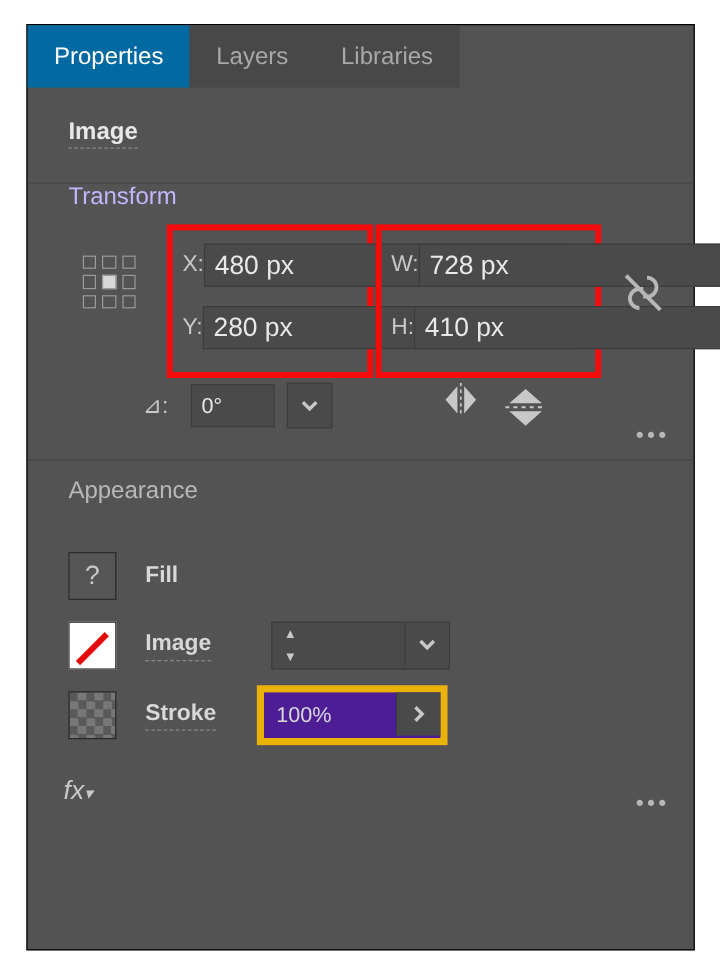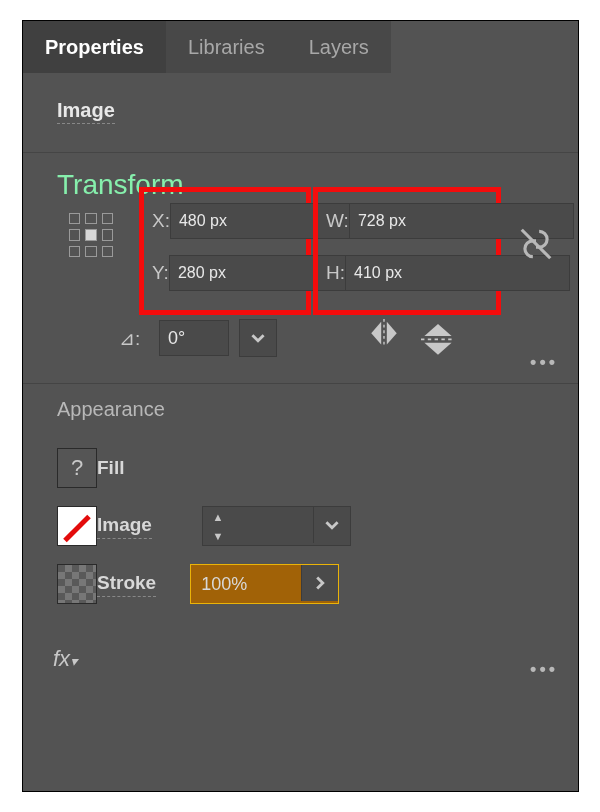--- a/index.html
+++ b/index.html
@@ -1,67 +1,67 @@
 <!DOCTYPE html>
 <html><head>
 <meta charset="utf-8">
 <style>
 html,body{margin:0;padding:0;background:#fff;width:600px;height:812px;overflow:hidden;font-family:"Segoe UI",Arial,sans-serif;color:#d8d8d8}
 .panel{position:absolute;left:22px;top:20px;width:555px;height:770px;background:#535353;border:1px solid #000}
 .tabs{display:flex;height:52px}
 .tab{height:52px;line-height:52px;padding:0 22px;font-size:20px;color:#c8c8c8;cursor:pointer}
-.tab.active{background:#404040;color:#fff;font-weight:700}
+.tab.active{background:#0369a1;color:#fff;font-weight:400}
 .tab.inactive{background:#484848;color:#a8a8a8}
 .object-wrap{padding:26px 0 18px 34px}
 .transform-area{position:relative;height:230px;border-bottom:1px solid #444;margin-top:0}
-.transform-title{position:absolute;left:34px;top:16px;font-size:28px;color:#86efac}
+.transform-title{position:absolute;left:34px;top:0;font-size:20px;color:#c4b5fd}
 .refpoint{position:absolute;left:46px;top:60px;width:44px;height:44px;display:grid;grid-template:repeat(3,1fr)/repeat(3,1fr);gap:5px}
 .refpoint div{border:1px solid #9a9a9a;background:transparent}
 .refpoint div.sel{background:#d8d8d8}
 .xy-box{position:absolute;left:116px;top:34px;width:162px;height:118px;border:5px solid #f40c0c}
 .wh-box{position:absolute;left:290px;top:34px;width:178px;height:118px;border:5px solid #f40c0c}
 .field-row{display:flex;align-items:center;height:46px;margin:6px 8px}
 .field-label{width:32px;font-size:19px;color:#c8c8c8;text-align:center}
-.field-input{flex:1;height:36px;background:#4a4a4a;border:1px solid #3c3c3c;color:#e8e8e8;font-size:16px;padding:16px 8px;box-sizing:border-box}
+.field-input{flex:1;height:36px;background:#4a4a4a;border:1px solid #3c3c3c;color:#e8e8e8;font-size:22px;padding:16px 8px;box-sizing:border-box}
 .link-icon{position:absolute;left:494px;top:72px;width:38px;height:38px;cursor:pointer}
 .link-icon svg{width:38px;height:38px}
 .angle-row{position:absolute;left:96px;top:166px;display:flex;align-items:center;gap:10px}
 .angle-icon{font-size:19px;color:#c8c8c8;width:30px}
 .angle-input{width:70px;height:36px;background:#4a4a4a;border:1px solid #3c3c3c;color:#e8e8e8;font-size:18px;padding:0 8px;box-sizing:border-box}
 .chevron-btn{width:36px;height:36px;background:#4a4a4a;border:1px solid #3c3c3c;display:flex;align-items:center;justify-content:center;cursor:pointer}
 .flip-group{position:absolute;left:344px;top:166px;display:flex;gap:20px}
 .flip-btn{width:34px;height:34px;cursor:pointer;color:#c8c8c8}
 .dots{position:absolute;right:20px;color:#b8b8b8;letter-spacing:3px;font-size:18px;font-weight:700;cursor:pointer}
 .appearance{padding:14px 34px 0 34px;position:relative;height:300px}
 .app-row{display:flex;align-items:center;height:58px}
 .swatch{width:38px;height:38px;border:1px solid #2a2a2a;display:flex;align-items:center;justify-content:center;font-size:22px;color:#c8c8c8;background:#555;cursor:pointer}
 .swatch.question{background:#555}
 .swatch.nostroke{background:#fff;position:relative}
 .swatch.nostroke:after{content:"";position:absolute;left:2px;right:2px;top:50%;height:5px;background:#e30b0b;transform:rotate(-45deg)}
 .swatch.checker{background:repeating-conic-gradient(#777 0 25%,#595959 0 50%) 0 0/14px 14px}
-.app-label{font-size:19px;color:#d8d8d8;font-weight:600}
+.app-label{margin-left:24px;font-size:19px;color:#d8d8d8;font-weight:600}
 .app-label.u{border-bottom:1px dashed #888;padding-bottom:2px}
 .stroke-control{margin-left:50px;display:flex;height:38px;border:1px solid #3c3c3c;background:#4a4a4a}
 .stepper{width:30px;display:flex;flex-direction:column}
 .stepper div{flex:1;display:flex;align-items:center;justify-content:center;font-size:11px;color:#c8c8c8;cursor:pointer}
 .stroke-val{width:80px}
-.opac-control{margin-left:34px;display:flex;height:38px;border:1px solid #eab308;background:#a16207}
+.opac-control{margin-left:34px;display:flex;height:38px;border:6px solid #eab308;background:#4c1d95}
 .opac-val{width:90px;display:flex;align-items:center;padding:0 10px;font-size:18px}
 .fx{position:absolute;left:30px;bottom:26px;font-size:22px;font-style:italic;color:#c8c8c8;cursor:pointer}
 svg{display:block}
 </style>
 </head>
 <body>
 
 <div class="panel">
 
   <div class="tabs">
     <div class="tab active">Properties</div>
+    <div class="tab inactive">Layers</div>
     <div class="tab inactive">Libraries</div>
-    <div class="tab inactive">Layers</div>
   </div>
 
   <div class="object-wrap">
     <span class="" style="font-size:20px;font-weight:700;color:#e8e8e8;border-bottom:1px dashed #888;padding-bottom:2px">Image</span>
   </div>
 
   <div style="height:1px;background:#454545;margin-top:12px"></div>
 
   <div class="transform-area">
     <div class="transform-title">Transform</div>
@@ -132,21 +132,21 @@
             <path d="M2 14l8 7 8-7z"></path>
             <line x1="0" y1="12" x2="20" y2="12" stroke="#c8c8c8" stroke-dasharray="2 2"></line>
           </svg>
       </div>
     </div>
 
     <div class="dots" style="bottom:10px">•••</div>
   </div>
 
   <div class="appearance">
-    <div style="font-size:20px;color:#b8b8b8;margin-bottom:18px">Appearance</div>
+    <div style="font-size:20px;color:#b8b8b8;margin-bottom:30px">Appearance</div>
 
     <div class="app-row">
       <div class="swatch question">?</div>
       <div class="app-label">Fill</div>
     </div>
 
     <div class="app-row">
       <div class="swatch nostroke"></div>
       <div class="app-label u">Image</div>
       <div class="stroke-control">

